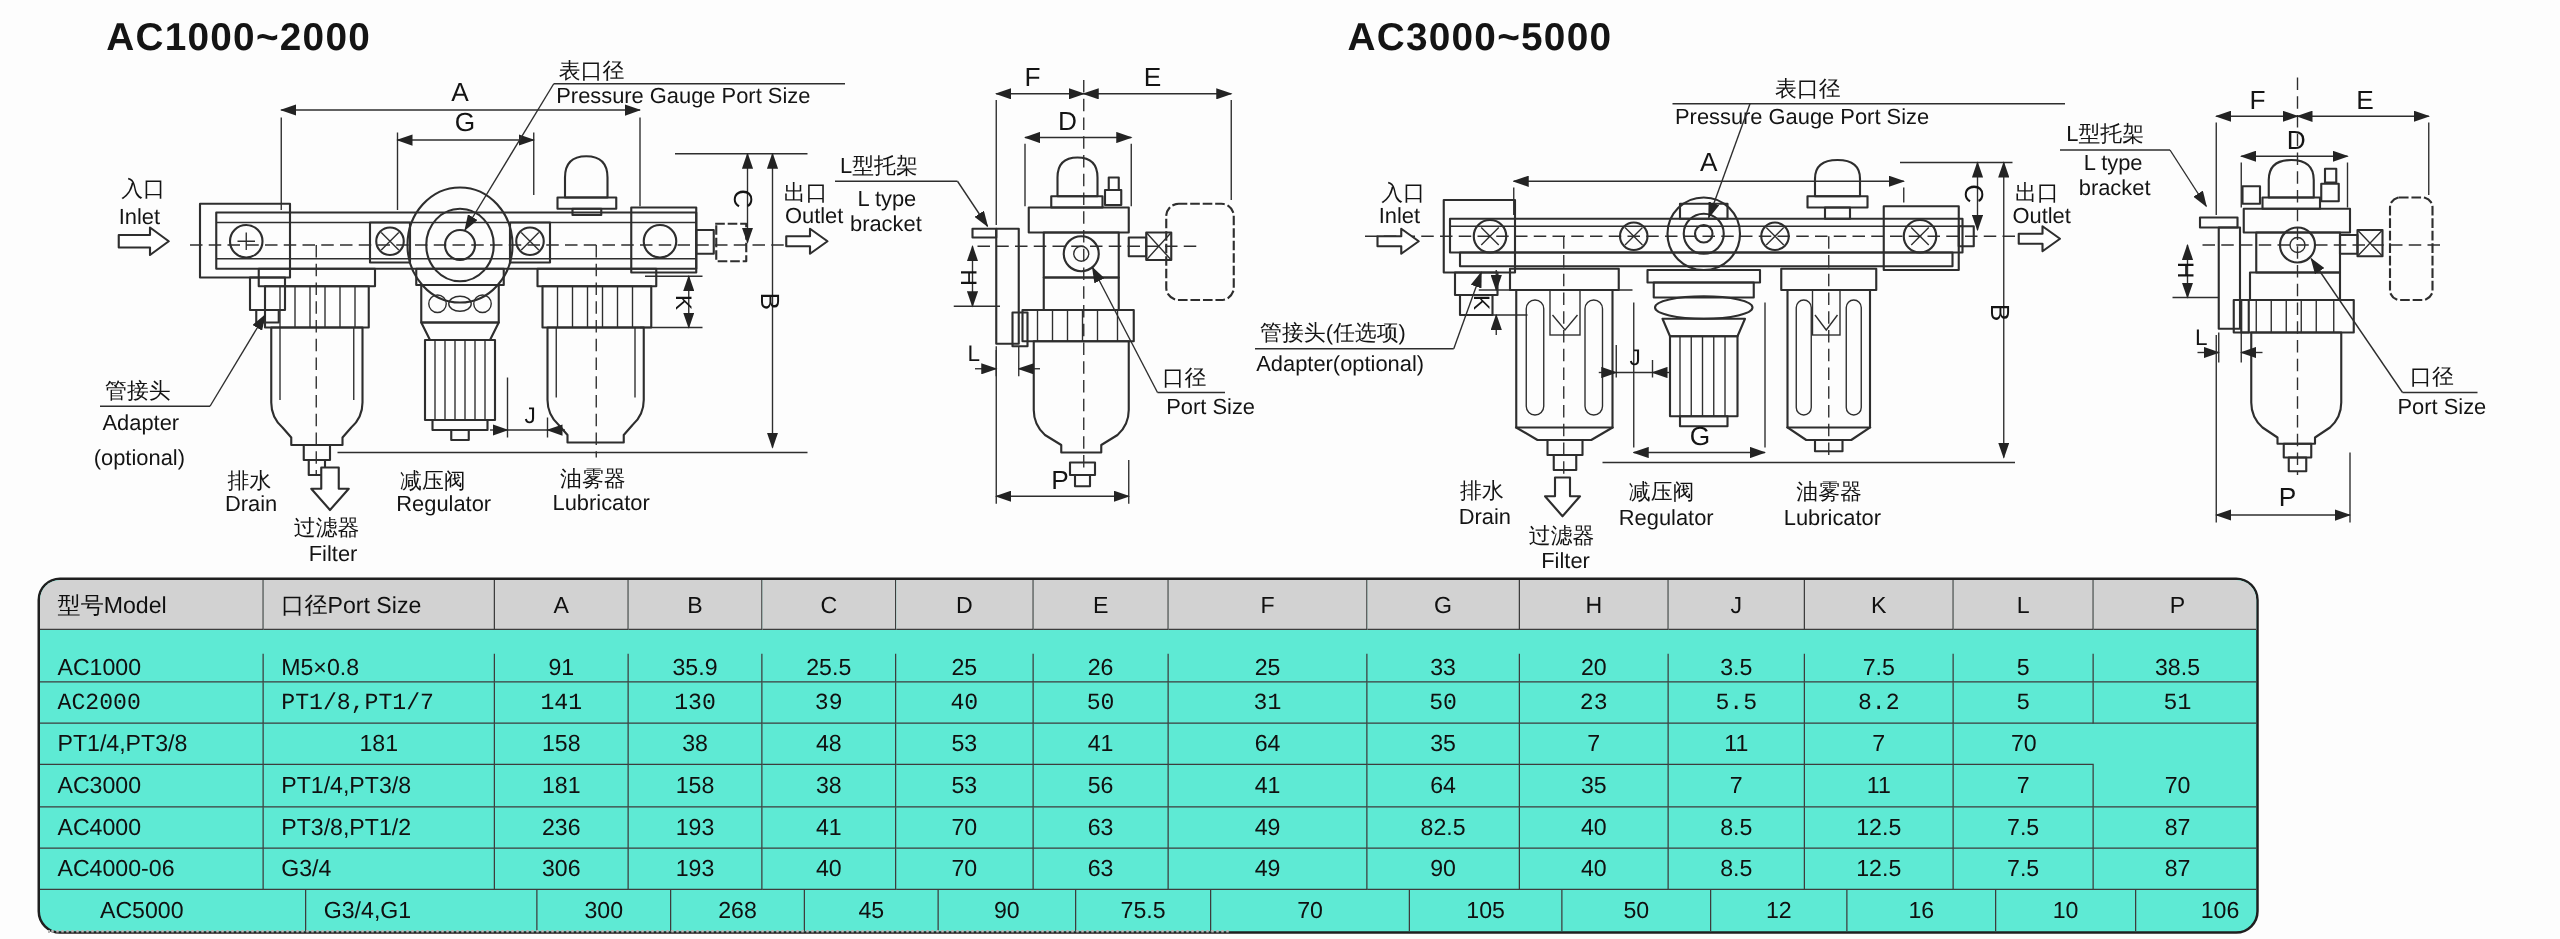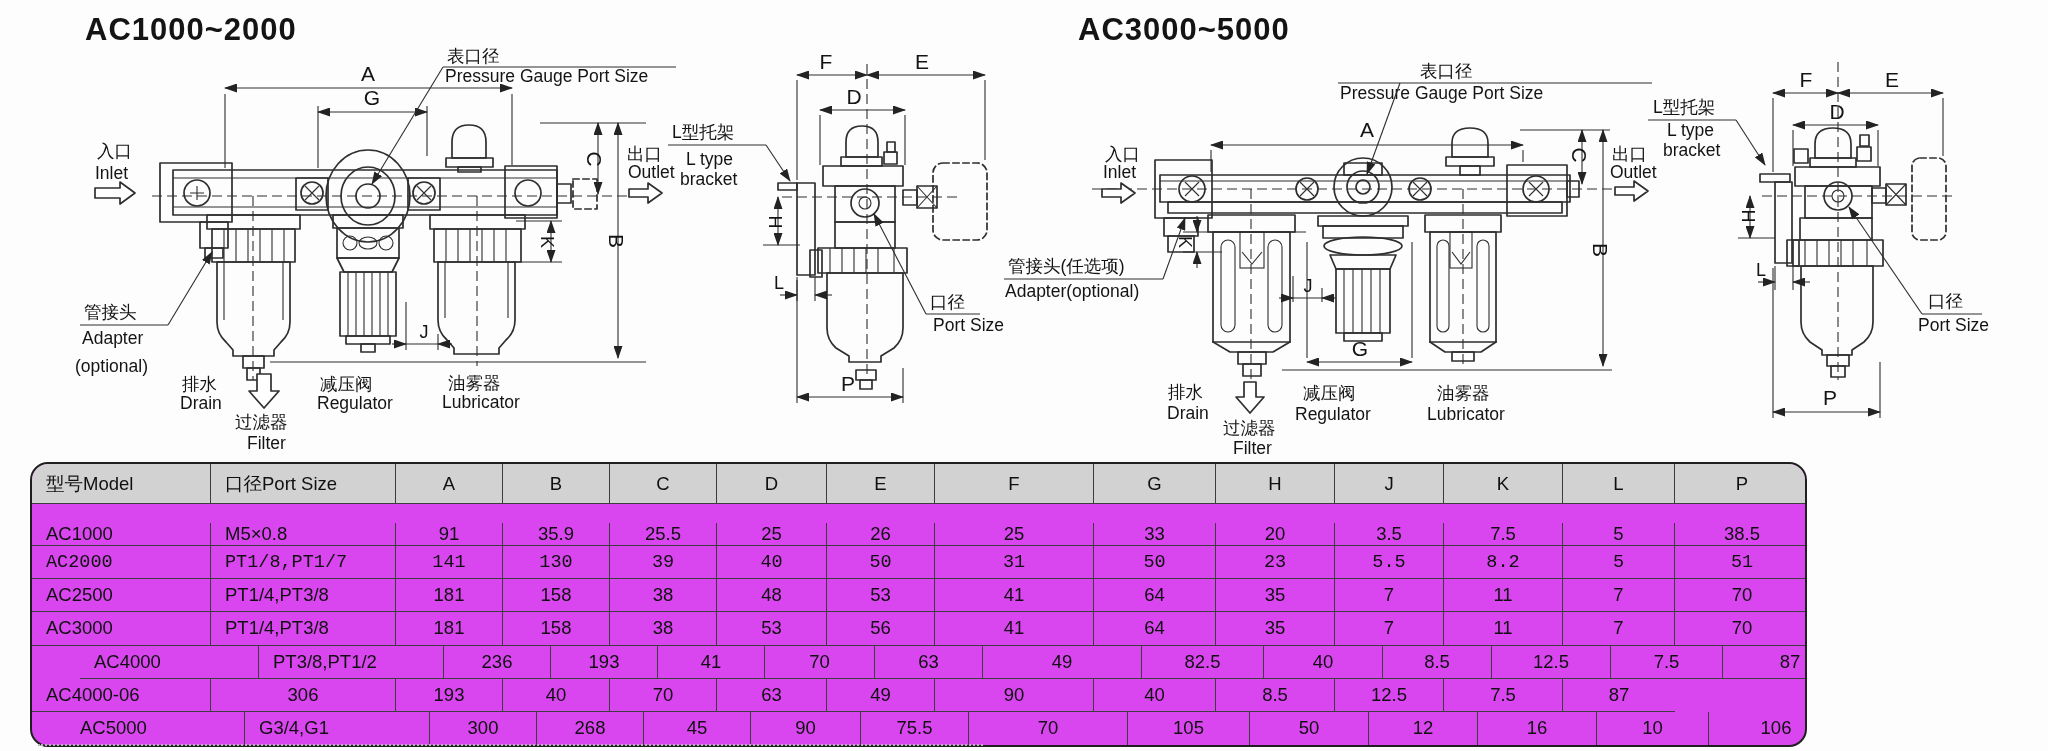--- a/index.html
+++ b/index.html
@@ -13,21 +13,21 @@
   .cl{stroke-dasharray:10 5}
   .hid{stroke-dasharray:6 4}
   text{fill:#141414}
   .lbl{font-size:17.5px}
   .dim{font-size:21px}
   .dims{font-size:18px}
   .ttl{font-size:31px;font-weight:700;letter-spacing:1px}
   .mid{text-anchor:middle}
   
   #table-wrap{position:absolute;left:30px;top:462px;width:1777px;height:285px;
-    border:2.2px solid #1f1f1f;border-radius:18px;overflow:hidden;background:#d946ef;box-sizing:border-box}
+    border:2.2px solid #1f1f1f;border-radius:18px;overflow:hidden;background:#5eead4;box-sizing:border-box}
   #grid{display:grid;width:100%;height:100%;grid-template-rows:40px repeat(7,1fr)}
   .row{display:grid}
   .cell{display:flex;align-items:center;justify-content:center;font-size:18.5px;color:#101010;
     border-right:1.7px solid #3d3d3d;border-bottom:1.7px solid #3d3d3d;box-sizing:border-box;white-space:nowrap}
   .cell.left{justify-content:flex-start;padding-left:14px}
   .hdr .cell{background:#d2d2d2}
   .cell.no-r{border-right:none}
   .row:last-child .cell{border-bottom:none}
   #footer-dots{position:absolute;left:38px;top:744px;width:945px;border-top:2px dotted #b5b5b5}
 </style>
@@ -517,21 +517,20 @@
         <div class="cell">50</div>
         <div class="cell">31</div>
         <div class="cell">50</div>
         <div class="cell">23</div>
         <div class="cell">5.5</div>
         <div class="cell">8.2</div>
         <div class="cell">5</div>
         <div class="cell no-r">51</div>
       </div>
       <div class="row" style="grid-template-columns: 179px 185px 107px 107px 107px 110px 108px 159px 122px 119px 109px 119px 112px 134px;">
-        <div class="cell left">AC2500</div>
         <div class="cell left">PT1/4,PT3/8</div>
         <div class="cell">181</div>
         <div class="cell">158</div>
         <div class="cell">38</div>
         <div class="cell">48</div>
         <div class="cell">53</div>
         <div class="cell">41</div>
         <div class="cell">64</div>
         <div class="cell">35</div>
         <div class="cell">7</div>
@@ -548,38 +547,39 @@
         <div class="cell">53</div>
         <div class="cell">56</div>
         <div class="cell">41</div>
         <div class="cell">64</div>
         <div class="cell">35</div>
         <div class="cell">7</div>
         <div class="cell">11</div>
         <div class="cell">7</div>
         <div class="cell no-r">70</div>
       </div>
-      <div class="row" style="grid-template-columns: 179px 185px 107px 107px 107px 110px 108px 159px 122px 119px 109px 119px 112px 134px; padding-left: 48px;">
+      <div class="row" style="grid-template-columns: 179px 185px 107px 107px 107px 110px 108px 159px 122px 119px 109px 119px 112px 134px;">
         <div class="cell left">AC4000</div>
         <div class="cell left">PT3/8,PT1/2</div>
         <div class="cell">236</div>
         <div class="cell">193</div>
         <div class="cell">41</div>
         <div class="cell">70</div>
         <div class="cell">63</div>
         <div class="cell">49</div>
         <div class="cell">82.5</div>
         <div class="cell">40</div>
         <div class="cell">8.5</div>
         <div class="cell">12.5</div>
         <div class="cell">7.5</div>
         <div class="cell no-r">87</div>
       </div>
       <div class="row" style="grid-template-columns: 179px 185px 107px 107px 107px 110px 108px 159px 122px 119px 109px 119px 112px 134px;">
         <div class="cell left">AC4000-06</div>
+        <div class="cell left">G3/4</div>
         <div class="cell">306</div>
         <div class="cell">193</div>
         <div class="cell">40</div>
         <div class="cell">70</div>
         <div class="cell">63</div>
         <div class="cell">49</div>
         <div class="cell">90</div>
         <div class="cell">40</div>
         <div class="cell">8.5</div>
         <div class="cell">12.5</div>

